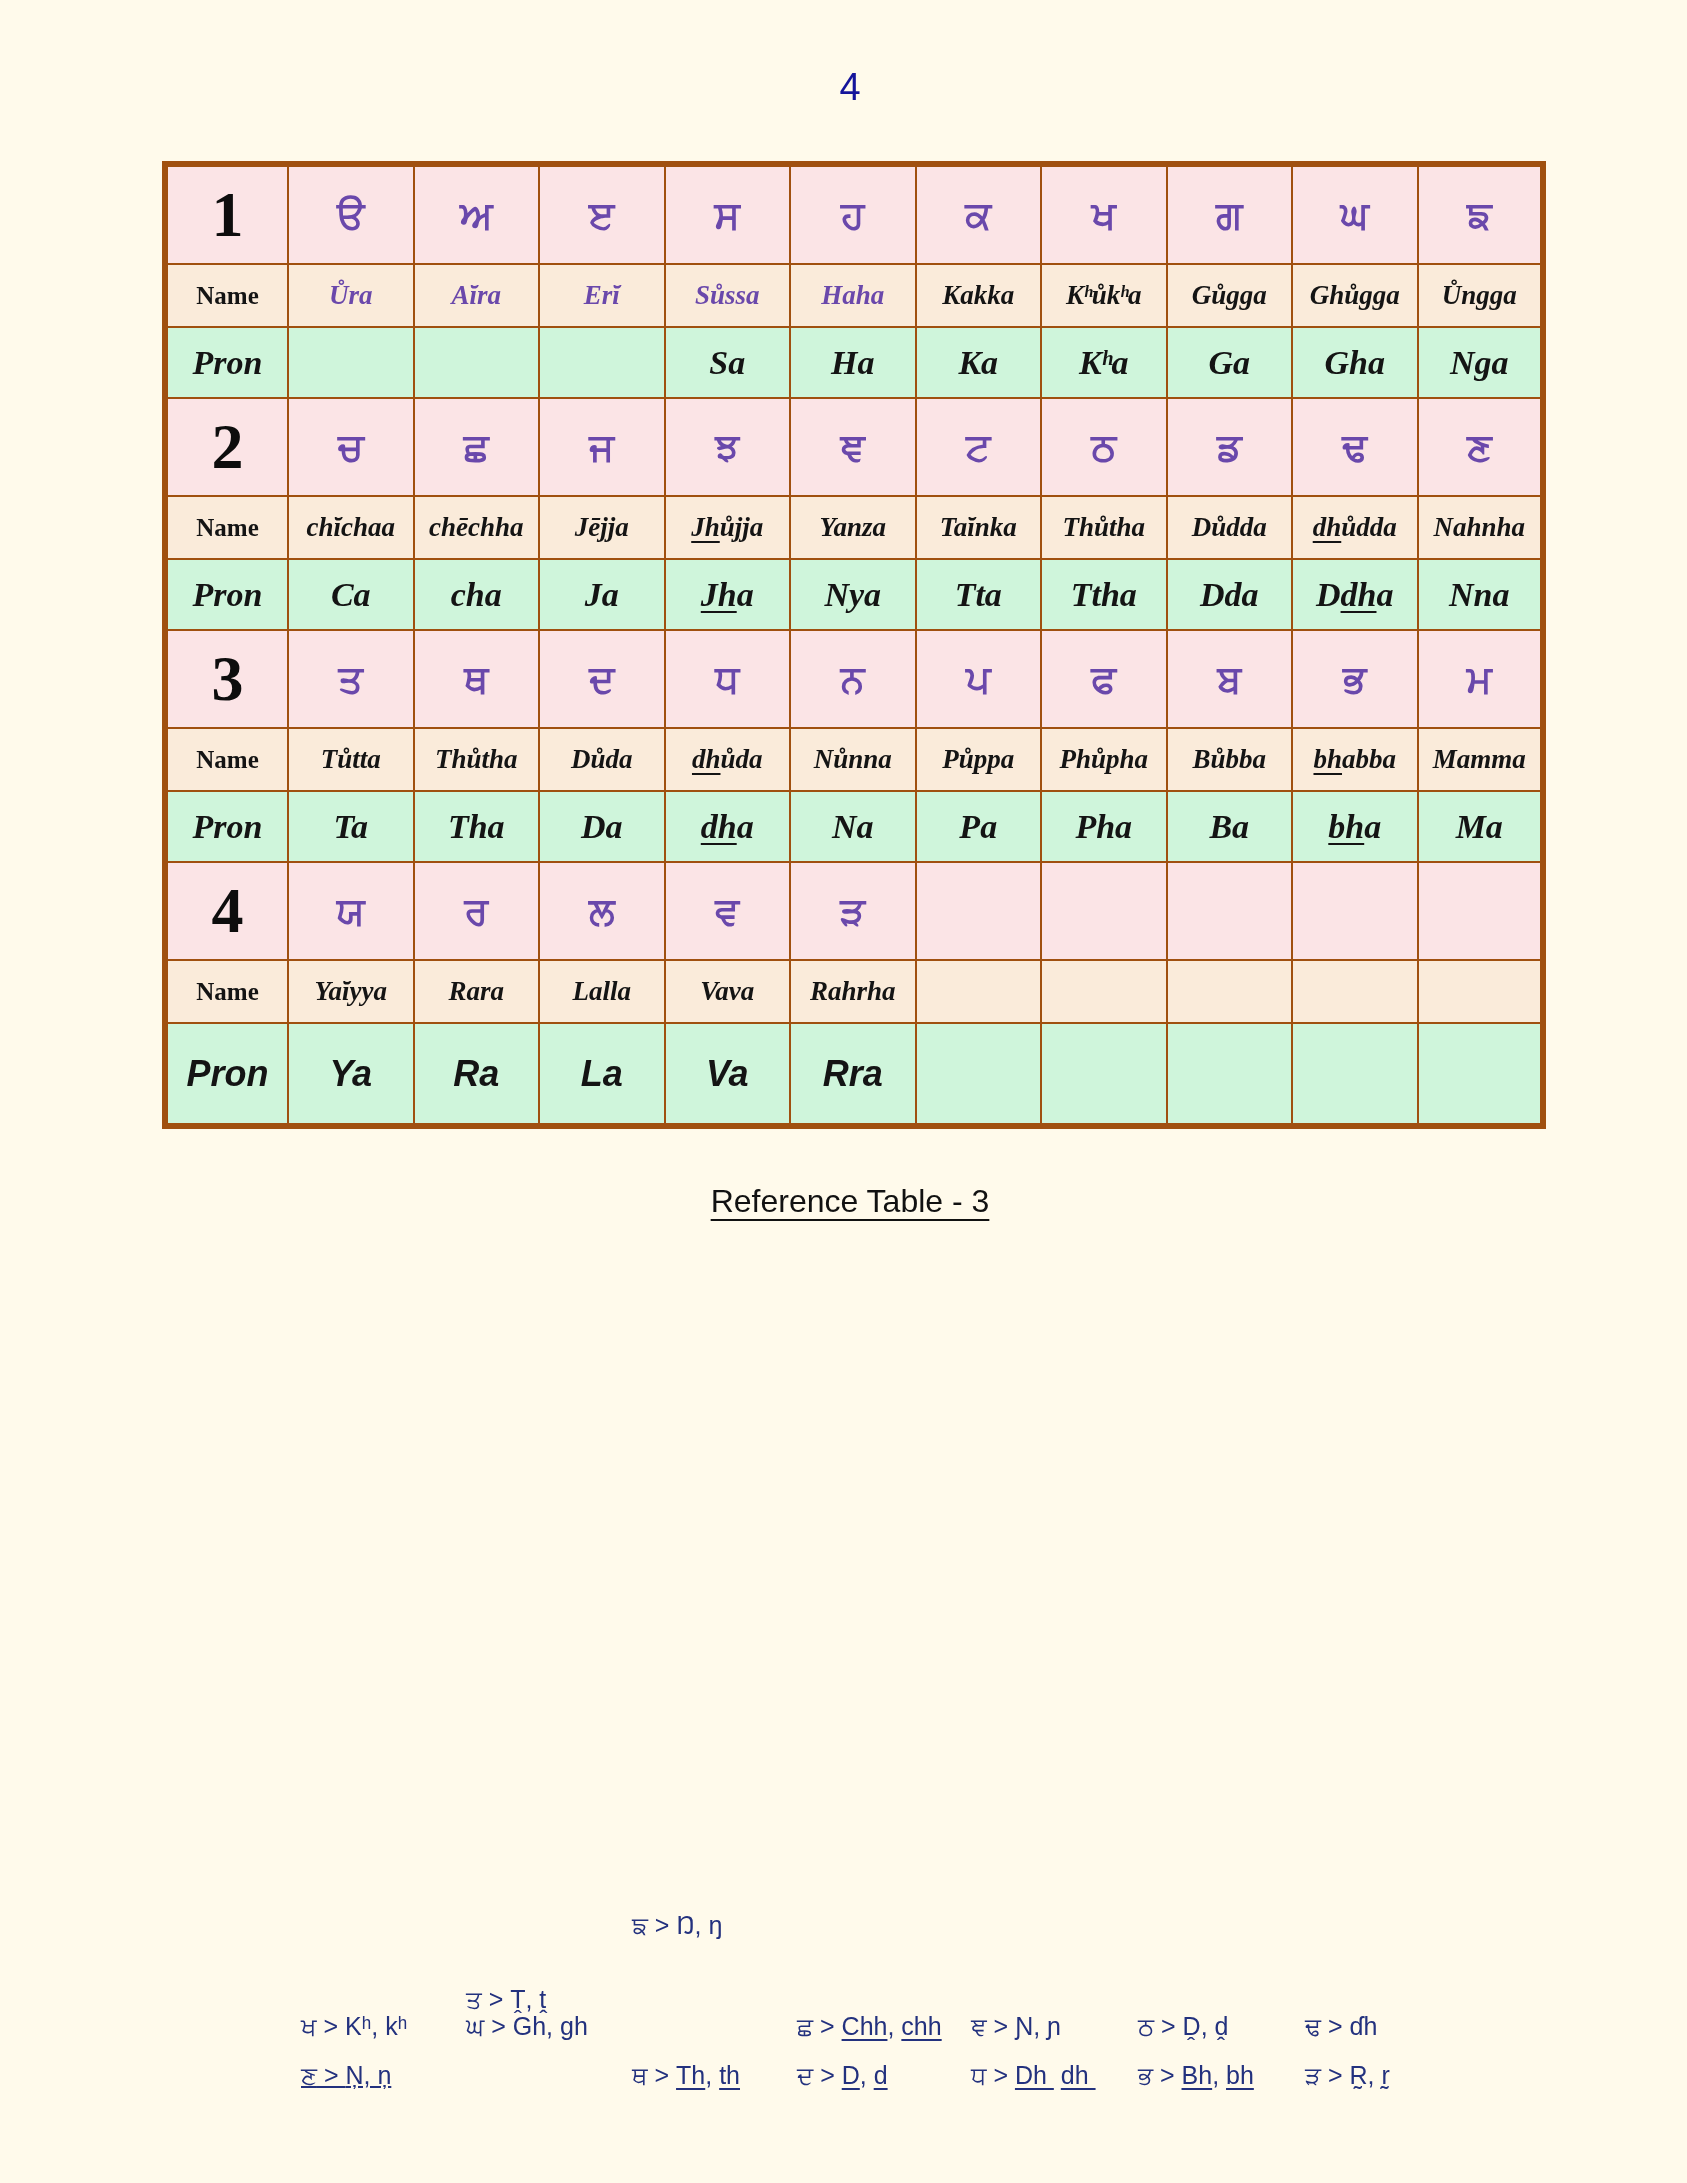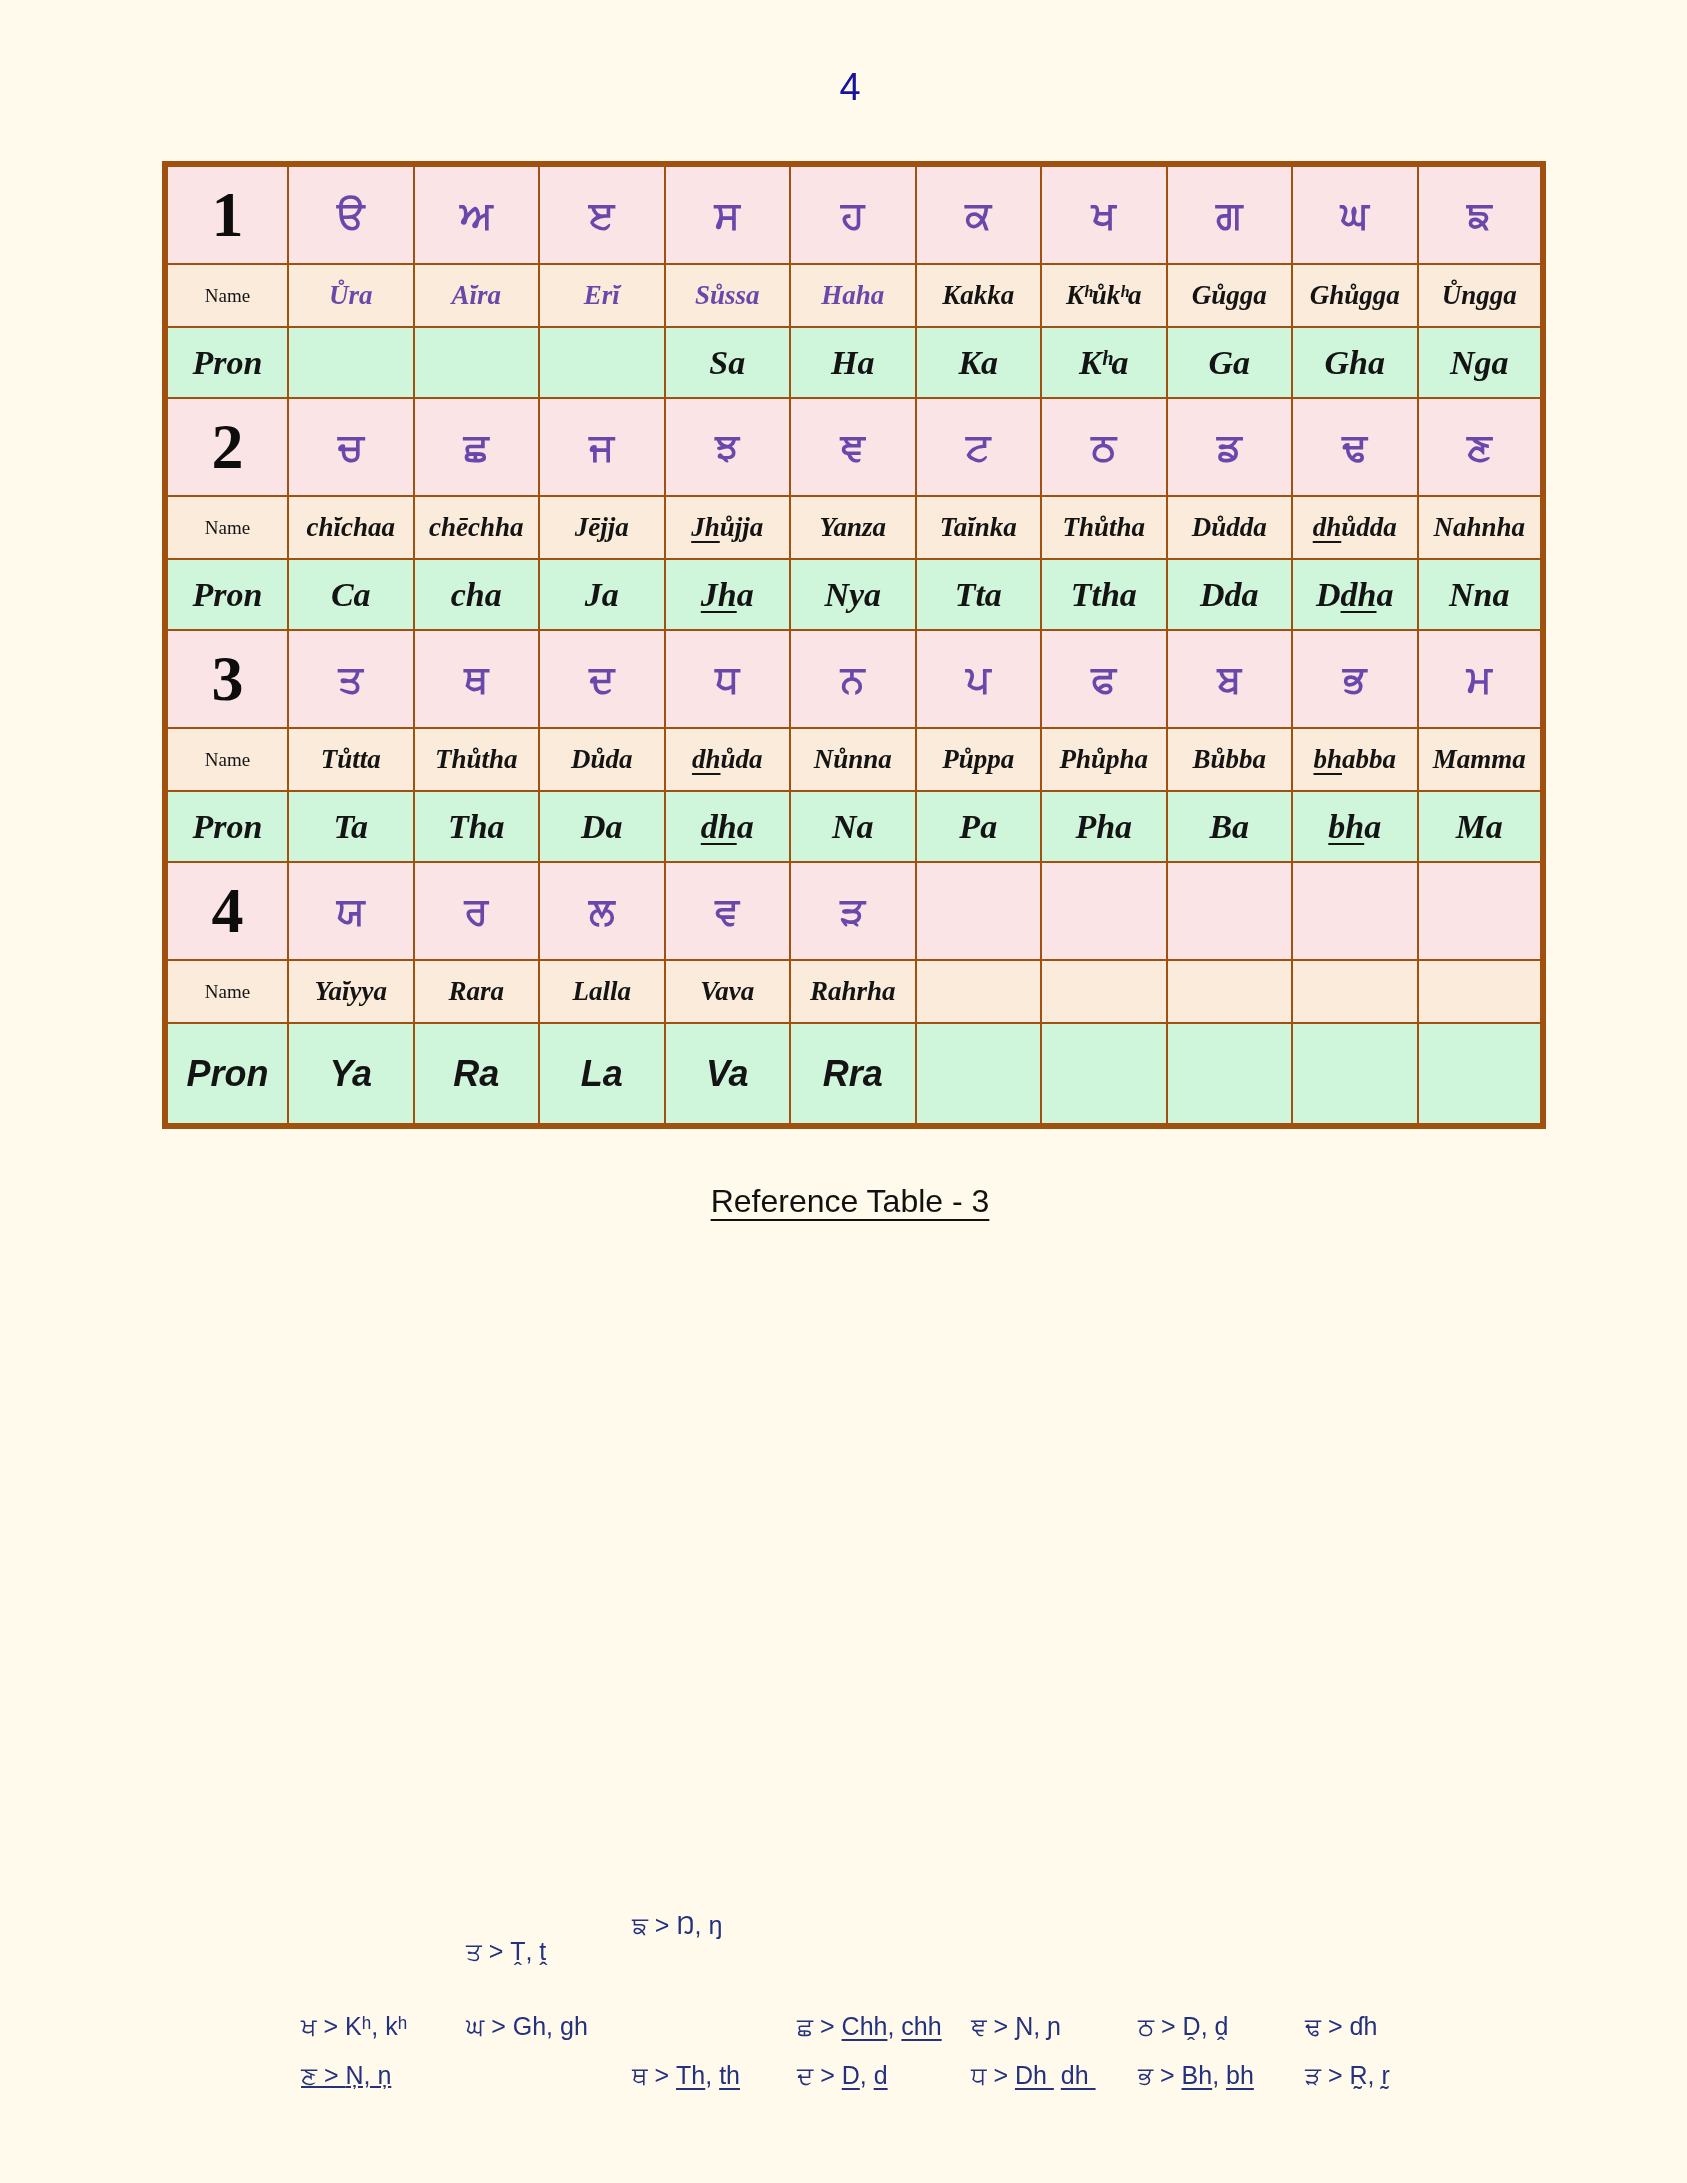--- a/index.html
+++ b/index.html
@@ -29,21 +29,21 @@
   }
   tr.letters-row td{height:96px;background:var(--pink);}
   tr.name-row td{height:61px;background:var(--peach);}
   tr.pron-row td{height:69px;background:var(--green);}
   tr.pron-last td{height:99px;}
   .row-num{font-size:64px;font-weight:700;color:#0d0d0d;}
   .guru{
     font-size:38px;font-weight:600;color:var(--purple);
     font-family:"DejaVu Sans","Liberation Sans",sans-serif;
   }
-  .name-label{font-size:19px;font-weight:400;margin-top:8px;}
+  .name-label{font-size:25px;font-weight:700;margin-top:8px;}
   .name-val{font-size:27px;font-weight:700;font-style:italic;}
   .name-val.purple{color:var(--purple);}
   .pron-label,.pron-val{font-size:34px;font-weight:700;font-style:italic;margin-top:16px;}
   tr.pron-last .pron-label,tr.pron-last .pron-val{
     font-family:"Liberation Sans","DejaVu Sans",sans-serif;font-size:36px;
   }
   .ul{text-decoration:underline;text-decoration-thickness:2px;text-underline-offset:5.3px;}
   .caption{
     position:absolute;top:1183px;left:0;width:1700px;text-align:center;
     font-family:"Liberation Sans","DejaVu Sans",sans-serif;font-size:32px;color:#111;
@@ -246,20 +246,20 @@
 
 <div class="legend">
     <div class="legend-item" style="left: 301px; top: 2011px;"><span class="legend-guru">ਖ</span><span> &gt; </span><span>Kʰ, kʰ</span></div>
     <div class="legend-item" style="left: 466px; top: 2011px;"><span class="legend-guru">ਘ</span><span> &gt; </span><span>Gh, gh</span></div>
     <div class="legend-item" style="left: 632px; top: 1910px;"><span class="legend-guru">ਙ</span><span> &gt; </span><span>Ŋ, ŋ</span></div>
     <div class="legend-item" style="left: 797px; top: 2011px; text-align: center;"><span class="legend-guru">ਛ</span><span> &gt; </span><span class="ul">Chh</span><span>, </span><span class="ul">chh</span></div>
     <div class="legend-item" style="left: 971px; top: 2011px;"><span class="legend-guru">ਞ</span><span> &gt; </span><span>Ɲ, ɲ</span></div>
     <div class="legend-item" style="left: 1138px; top: 2011px;"><span class="legend-guru">ਠ</span><span> &gt; </span><span>Ḓ, ḓ</span></div>
     <div class="legend-item" style="left: 1305px; top: 2011px; text-align: right;"><span class="legend-guru">ਢ</span><span> &gt; </span><span>ɗh</span></div>
     <div class="legend-item" style="left: 301px; top: 2060px; text-decoration: underline;"><span class="legend-guru">ਣ</span><span> &gt; </span><span>Ņ, ņ</span></div>
-    <div class="legend-item" style="left: 466px; top: 1936px;"><span class="legend-guru">ਤ</span><span> &gt; </span><span>Ṱ, ṱ</span></div>
+    <div class="legend-item" style="left: 466px; top: 1984px;"><span class="legend-guru">ਤ</span><span> &gt; </span><span>Ṱ, ṱ</span></div>
     <div class="legend-item" style="left: 632px; top: 2060px;"><span class="legend-guru">ਥ</span><span> &gt; </span><span class="ul">Th</span><span>, </span><span class="ul">th</span></div>
     <div class="legend-item" style="left: 797px; top: 2060px;"><span class="legend-guru">ਦ</span><span> &gt; </span><span class="ul">D</span><span>, </span><span class="ul">d</span></div>
     <div class="legend-item" style="left: 971px; top: 2060px;"><span class="legend-guru">ਧ</span><span> &gt; </span><span class="ul">Dh </span><span> </span><span class="ul">dh </span></div>
     <div class="legend-item" style="left: 1138px; top: 2060px;"><span class="legend-guru">ਭ</span><span> &gt; </span><span class="ul">Bh</span><span>, </span><span class="ul">bh</span></div>
     <div class="legend-item" style="left: 1305px; top: 2060px;"><span class="legend-guru">ੜ</span><span> &gt; </span><span>R̰, r̰</span></div>
   </div>
 
 
 </body></html>

